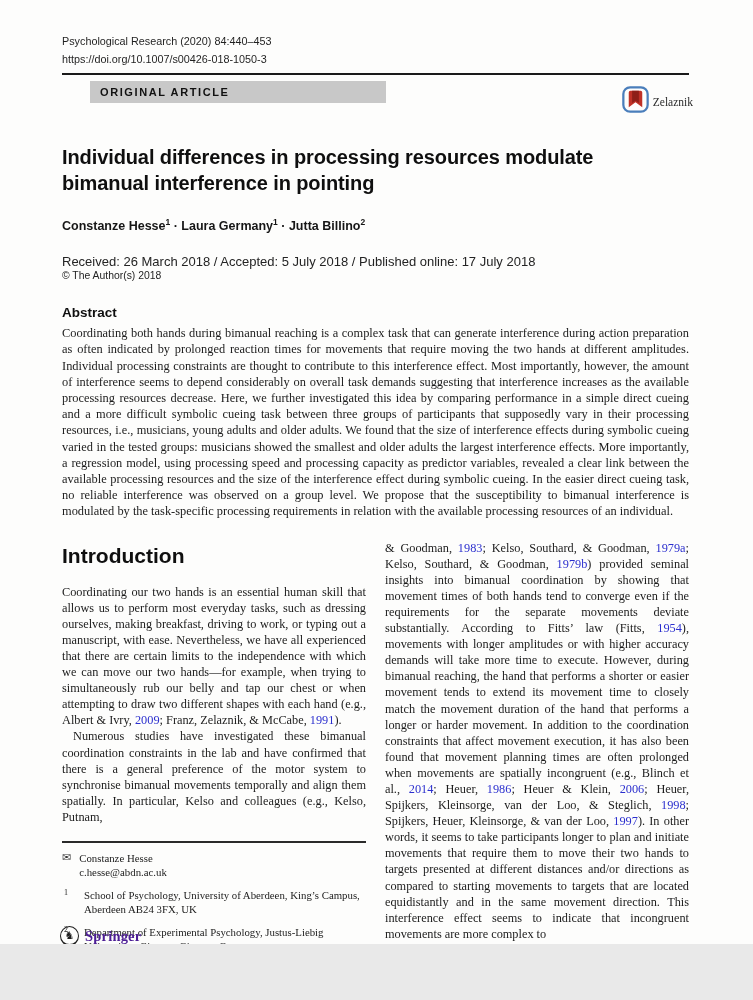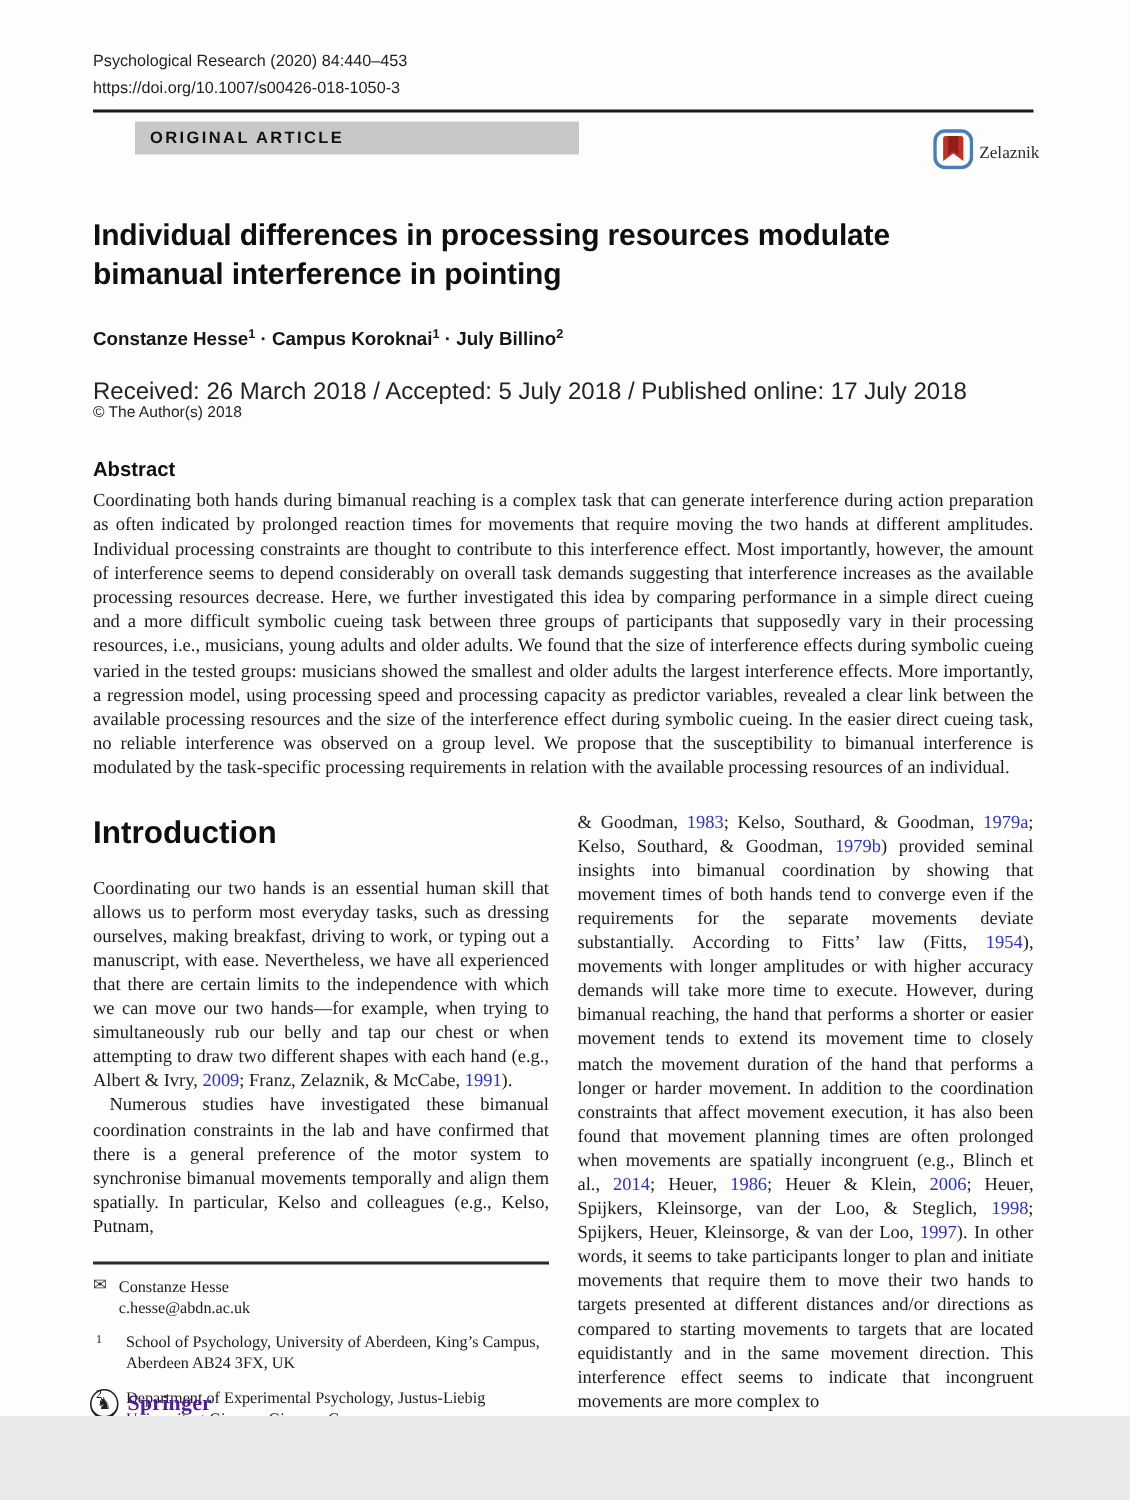--- a/index.html
+++ b/index.html
@@ -32,21 +32,21 @@
   
   .title{
     margin-top:41px;font-family:"Liberation Sans", sans-serif;font-weight:bold;
     font-size:20px;line-height:26px;color:#0f0f0f;letter-spacing:-0.1px;width:600px;
   }
   .authors{
     margin-top:21px;font-family:"Liberation Sans", sans-serif;font-weight:bold;
     font-size:12.5px;color:#161616;
   }
   .authors sup{font-size:8.5px;font-weight:bold;}
-  .dates{margin-top:22px;font-family:"Liberation Sans", sans-serif;font-size:16px;line-height:14px;color:#242424;}
+  .dates{margin-top:22px;font-family:"Liberation Sans", sans-serif;font-size:13px;line-height:14px;color:#242424;}
   .copyright{font-family:"Liberation Sans", sans-serif;font-size:10.4px;line-height:14px;color:#242424;}
 
   
   .absheading{margin-top:22px;font-family:"Liberation Sans", sans-serif;font-weight:bold;font-size:13.5px;color:#0f0f0f;}
   .abstext{
     margin-top:5px;font-size:12.4px;line-height:16.2px;text-align:justify;color:#1b1b1b;
   }
 
   
   .cols{display:flex;gap:19px;margin-top:20px;}
@@ -91,21 +91,21 @@
         <rect x="1.2" y="1.2" width="21.6" height="21.6" rx="6" fill="none" stroke="#4a7ebb" stroke-width="2"></rect>
         <path d="M7.5 4.2 h9 a1.5 1.5 0 0 1 1.5 1.5 v13.2 l-6 -4.4 -6 4.4 v-13.2 a1.5 1.5 0 0 1 1.5 -1.5 z" fill="#bf3127"></path>
         <path d="M9 4.2 h6 v11 l-3 -2.2 -3 2.2 z" fill="#8e1f18"></path>
       </svg>
     </span>
     <span class="cmtext">Zelaznik</span>
   </div>
 
   
   <div class="title">Individual differences in processing resources modulate bimanual interference in pointing</div>
-  <div class="authors"><span>Constanze Hesse</span><sup>1</sup><span> · </span><span>Campus Koroknai</span><sup>1</sup><span> · </span><span>July Billino</span><sup>2</sup></div>
+  <div class="authors"><span>Constanze Hesse</span><sup>1</sup><span> · </span><span>Laura Germany</span><sup>1</sup><span> · </span><span>Jutta Billino</span><sup>2</sup></div>
   <div class="dates">Received: 26 March 2018 / Accepted: 5 July 2018 / Published online: 17 July 2018</div>
   <div class="copyright">© The Author(s) 2018</div>
 
   
   <div class="absheading">Abstract</div>
   <div class="abstext">Coordinating both hands during bimanual reaching is a complex task that can generate interference during action preparation as often indicated by prolonged reaction times for movements that require moving the two hands at different amplitudes. Individual processing constraints are thought to contribute to this interference effect. Most importantly, however, the amount of interference seems to depend considerably on overall task demands suggesting that interference increases as the available processing resources decrease. Here, we further investigated this idea by comparing performance in a simple direct cueing and a more difficult symbolic cueing task between three groups of participants that supposedly vary in their processing resources, i.e., musicians, young adults and older adults. We found that the size of interference effects during symbolic cueing varied in the tested groups: musicians showed the smallest and older adults the largest interference effects. More importantly, a regression model, using processing speed and processing capacity as predictor variables, revealed a clear link between the available processing resources and the size of the interference effect during symbolic cueing. In the easier direct cueing task, no reliable interference was observed on a group level. We propose that the susceptibility to bimanual interference is modulated by the task-specific processing requirements in relation with the available processing resources of an individual.</div>
 
   
   <div class="cols">
     <div class="col">

